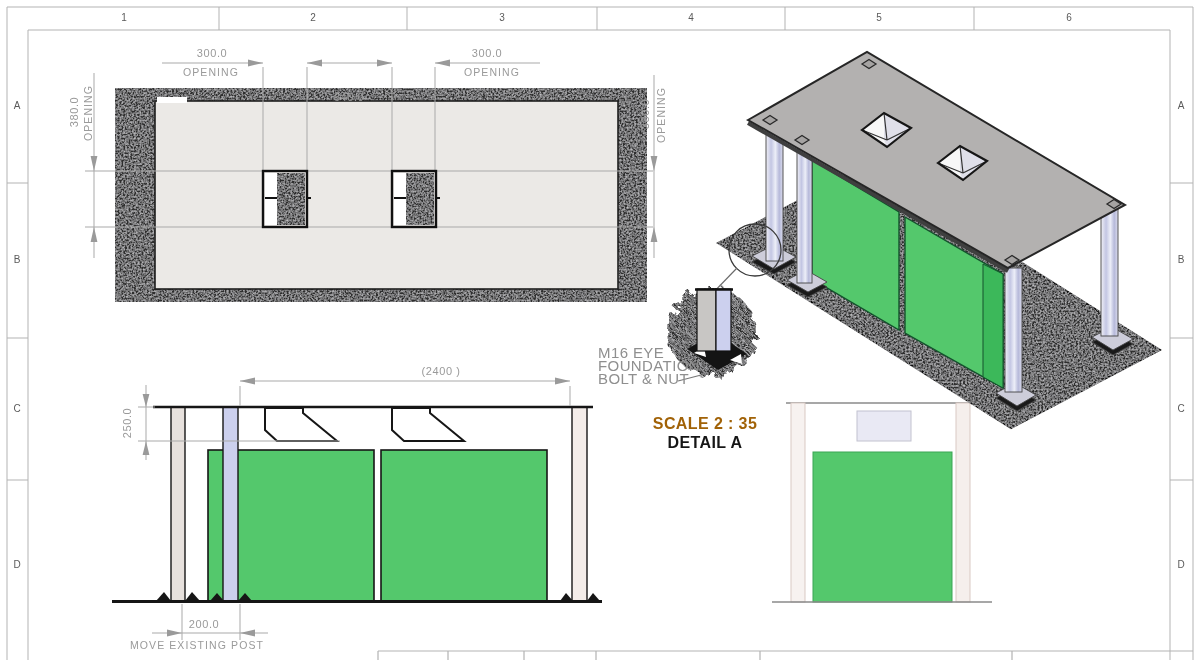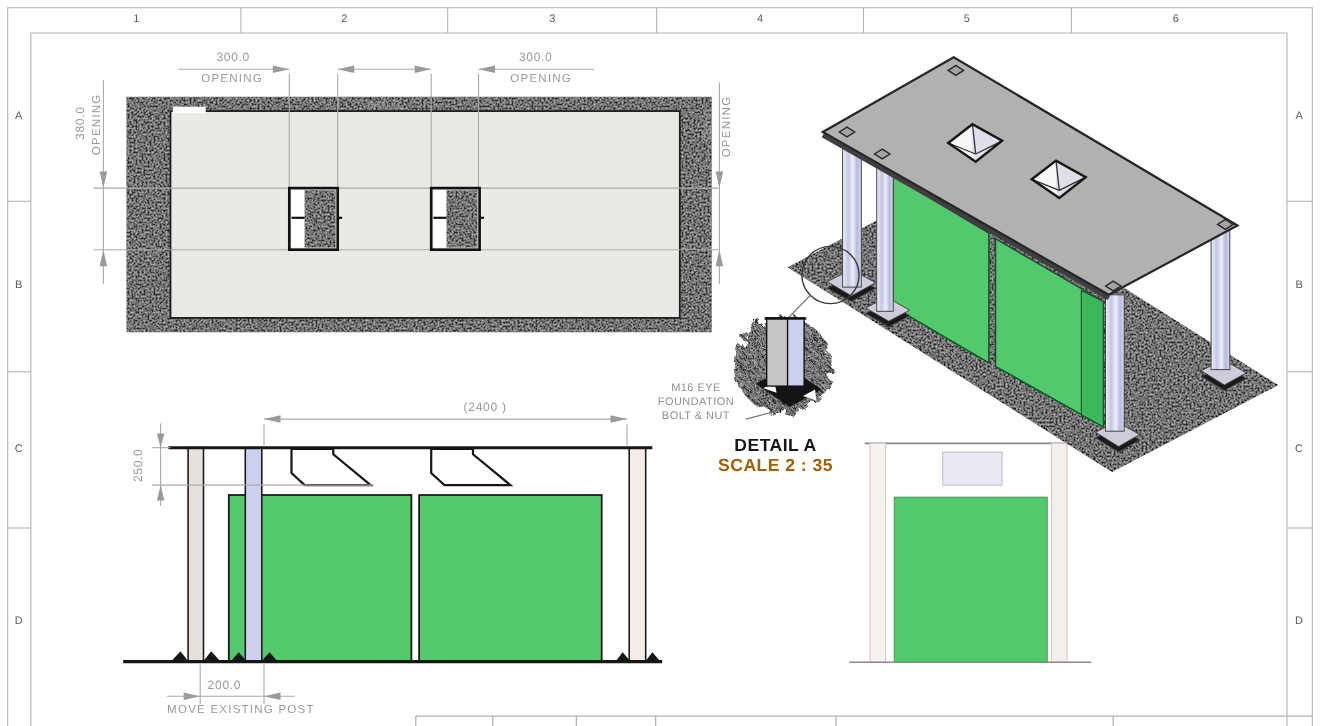--- a/index.html
+++ b/index.html
@@ -3,25 +3,25 @@
 <meta charset="utf-8">
 <style>
   html,body{margin:0;padding:0;background:#fff;}
   .sheet{position:relative;width:1200px;height:660px;background:#ffffff;overflow:hidden;
          font-family:"Liberation Sans",sans-serif;}
   svg{position:absolute;left:0;top:0;}
   .t{position:absolute;transform:translate(-50%,-50%);font-size:11px;color:#9a9a9a;
      letter-spacing:.6px;white-space:nowrap;line-height:1;}
   .vt{transform:translate(-50%,-50%) rotate(-90deg);}
   .op{font-size:10.5px;letter-spacing:1.1px;}
-  .blk{color:#161616;font-weight:bold;font-size:16px;letter-spacing:.4px;}
+  .blk{color:#161616;font-weight:bold;font-size:16px;letter-spacing:.4px;margin-top:37px;}
   .blk2{color:#a16207;font-weight:bold;font-size:16px;letter-spacing:.4px;}
   .grid{font-size:10px;color:#5a5a5a;letter-spacing:0;}
-  .callout{position:absolute;left:598px;top:346px;font-size:10px;color:#8f8f8f;
-           letter-spacing:.4px;line-height:13px;white-space:nowrap;text-align:center;}
+  .callout{position:absolute;left:598px;top:346px;font-size:15px;color:#8f8f8f;
+           letter-spacing:.4px;line-height:13px;white-space:nowrap;}
   .callout span{display:block;}
 </style>
 </head>
 <body>
 
 <div class="sheet">
 
 <svg width="1200" height="660" viewBox="0 0 1200 660">
   <defs>
     <filter id="speckle" x="-10%" y="-10%" width="120%" height="120%">
@@ -256,21 +256,21 @@
 <span class="t" style="left:487px;top:53px;">300.0</span>
 <span class="t op" style="left:492px;top:72px;">OPENING</span>
 <span class="t vt" style="left:74px;top:112px;">380.0</span>
 <span class="t vt op" style="left:88px;top:113px;">OPENING</span>
 <span class="t vt" style="left:645px;top:114px;">380.0</span>
 <span class="t vt op" style="left:661px;top:115px;">OPENING</span>
 
 <span class="t" style="left:405px;top:371px;margin-left:36px;">(2400 )</span>
 <span class="t vt" style="left:127px;top:423px;">250.0</span>
 <span class="t" style="left:204px;top:624px;">200.0</span>
-<span class="t op" style="left:219px;top:645px;">MOVE EXISTING POST</span>
+<span class="t op" style="left:197px;top:645px;">MOVE EXISTING POST</span>
 
 <div class="callout">
   <span>M16 EYE</span>
   <span>FOUNDATION</span>
   <span>BOLT &amp; NUT</span>
 </div>
 <span class="t blk" style="left:705px;top:406px;">DETAIL A</span>
 <span class="t blk2" style="left:705px;top:424px;">SCALE 2 : 35</span>
 
 </div>

